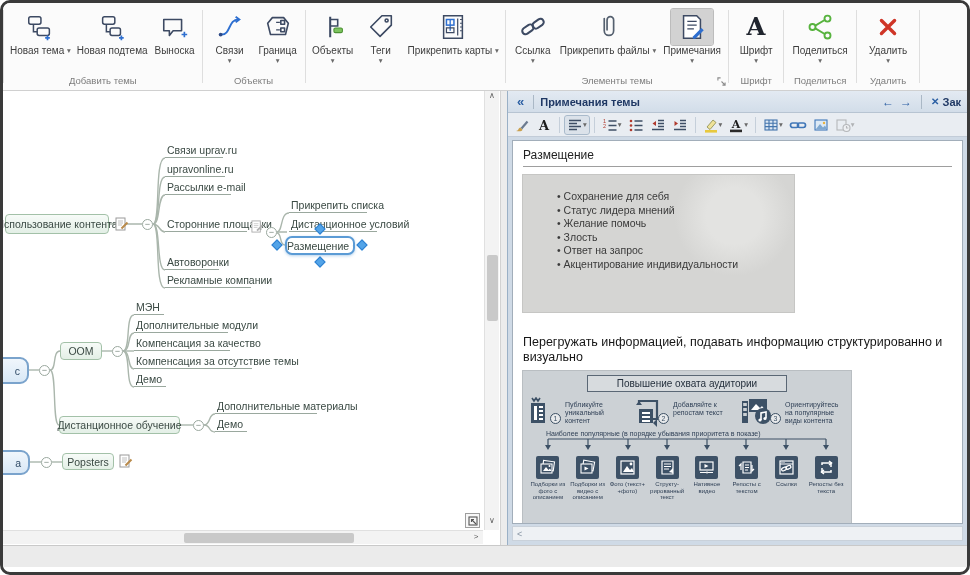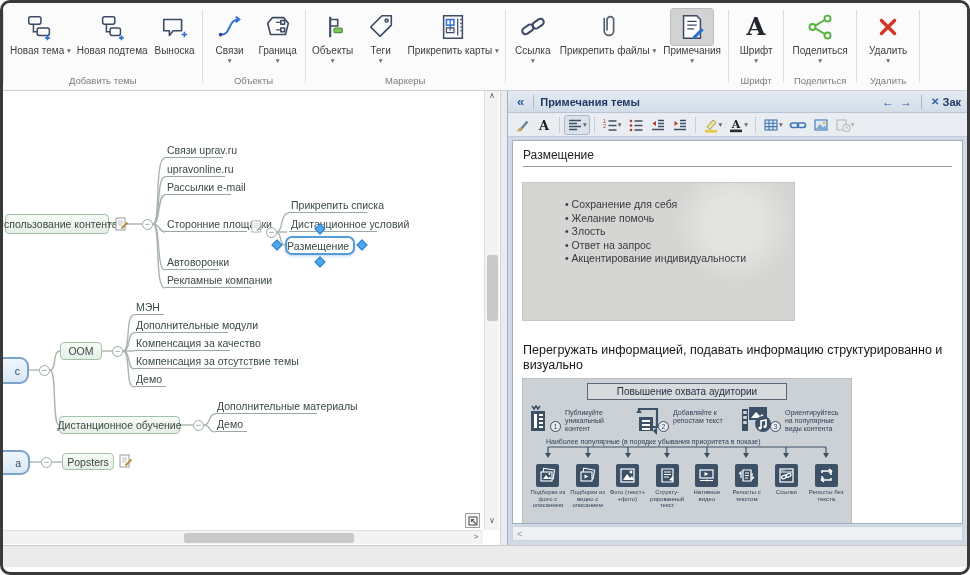--- a/index.html
+++ b/index.html
@@ -61,21 +61,21 @@
   .tbtn{display:flex;align-items:center;padding:1px 2px;border-radius:2px;}
   .tbtn.pressed{background:#dbe2ea;outline:1px solid #a9bacb;}
   .tbtn.disabled{opacity:.45;}
   .tdiv{width:1px;height:16px;background:#c5cfda;margin:0 3px;}
   .pcontent{flex:1;margin:3px 4px 0 4px;background:#fff;border:1px solid #a2aeba;overflow:hidden;position:relative;
       padding:7px 10px;font-family:"Liberation Sans",sans-serif;}
   .pheading{font-size:12px;color:#222;}
   .phr{border:0;border-top:1px solid #9e9e9e;margin:4px 0 0 0;}
   .notesimg1{width:271px;height:137px;margin-top:8px;background:#d5d5d3;
       background-image:radial-gradient(circle at 78% 30%,#e3e3e1 0 28px,transparent 60px);box-shadow:0 0 0 1px #c6c6c4;}
-  .notesimg1 ul{margin:16px;padding:15px 0 0 26px;list-style:none;}
+  .notesimg1 ul{margin:8px;padding:15px 0 0 26px;list-style:none;}
   .notesimg1 li{font-size:10.5px;line-height:13.5px;color:#3a3a3a;}
   .notesimg1 li:before{content:"• ";}
   .npara{margin-top:23px;font-size:12.5px;line-height:15px;color:#161616;max-width:430px;}
 
   .info{width:328px;height:156px;margin-top:6px;background:#ccd1d5;box-shadow:0 0 0 1px #b9bec2;
       padding:4px 5px;font-family:"Liberation Sans",sans-serif;color:#2e3f55;position:relative;}
   .info-title{width:200px;margin:0 auto;border:1px solid #5a6775;background:#d7dbde;text-align:center;
       font-size:10px;padding:2px 0;color:#25303d;}
   .steps{display:flex;margin-top:5px;}
   .step{flex:1;display:flex;align-items:flex-start;gap:4px;}
@@ -198,21 +198,20 @@
               <rect x="6" y="4" width="20" height="24"></rect>
               <path d="M21 7v18M23.5 8h2M23.5 12h2M23.5 16h2M23.5 20h2" stroke-width="1.3"></path>
               <rect x="9" y="8" width="8" height="6" stroke="#2e6fd0"></rect>
                 <path d="M13 8v12" stroke="#2e6fd0" stroke-width="1.4"></path>
               <path d="M9 17h8v5H9z" stroke-width="1.3"></path>
             </svg>
           </div>
           <span><span>Прикрепить карты</span> <span class="dd">▾</span></span>
         </div>
       </div>
-      <div class="glabel">Маркеры</div>
     </div>
     <div class="gdiv"></div>
 
     <div class="rgroup">
       <div class="gbtns">
         <div class="rbtn">
           <div class="rico">
             <svg width="30" height="30" viewBox="0 0 32 32" fill="none" stroke="#3d4a63" stroke-width="2.2">
               <rect x="4" y="15" width="13" height="7" rx="3.5" transform="rotate(-35 10.5 18.5)"></rect>
               <rect x="15" y="9" width="13" height="7" rx="3.5" transform="rotate(-35 21.5 12.5)"></rect>
@@ -233,20 +232,27 @@
           <div class="rico active">
             <svg width="30" height="30" viewBox="0 0 32 32" fill="none" stroke="#3d4a63" stroke-width="1.6">
               <path d="M7 4h14l4 4v20H7z" fill="#fff"></path>
               <path d="M11 10h10M11 14h10M11 18h7" stroke-width="1.3"></path>
               <path d="M17 26l9-9 2.5 2.5-9 9H17z" fill="#2e6fd0" stroke="none"></path>
             </svg>
           </div>
           <span>Примечания</span>
           <div class="ddrow">▾</div>
         </div>
+      </div>
+      <div class="glabel"><span>Элементы темы</span>
+        <span class="launcher">
+          <svg width="9" height="9" viewBox="0 0 10 10" stroke="#8a8a8a" fill="none" stroke-width="1.2">
+            <path d="M1 4V1h3M5 5l4 4M9 6v3H6"></path>
+          </svg>
+        </span>
       </div>
     </div>
     <div class="gdiv"></div>
 
     <div class="rgroup">
       <div class="gbtns">
         <div class="rbtn">
           <div class="rico">
             <svg width="30" height="30" viewBox="0 0 32 32">
               <text x="16" y="25" text-anchor="middle" font-family="DejaVu Serif, serif" font-size="26" font-weight="bold" fill="#20252e">A</text>
@@ -535,20 +541,21 @@
         </span>
       </div>
 
       <div class="pcontent">
         <div class="pheading">Размещение</div>
         <hr class="phr">
 
         <div class="notesimg1">
           <ul>
             <li>Сохранение для себя</li>
+            <li>Статус лидера мнений</li>
             <li>Желание помочь</li>
             <li>Злость</li>
             <li>Ответ на запрос</li>
             <li>Акцентирование индивидуальности</li>
           </ul>
         </div>
 
         <div class="npara">Перегружать информацией, подавать информацию структурированно и визуально</div>
 
         <div class="info">

